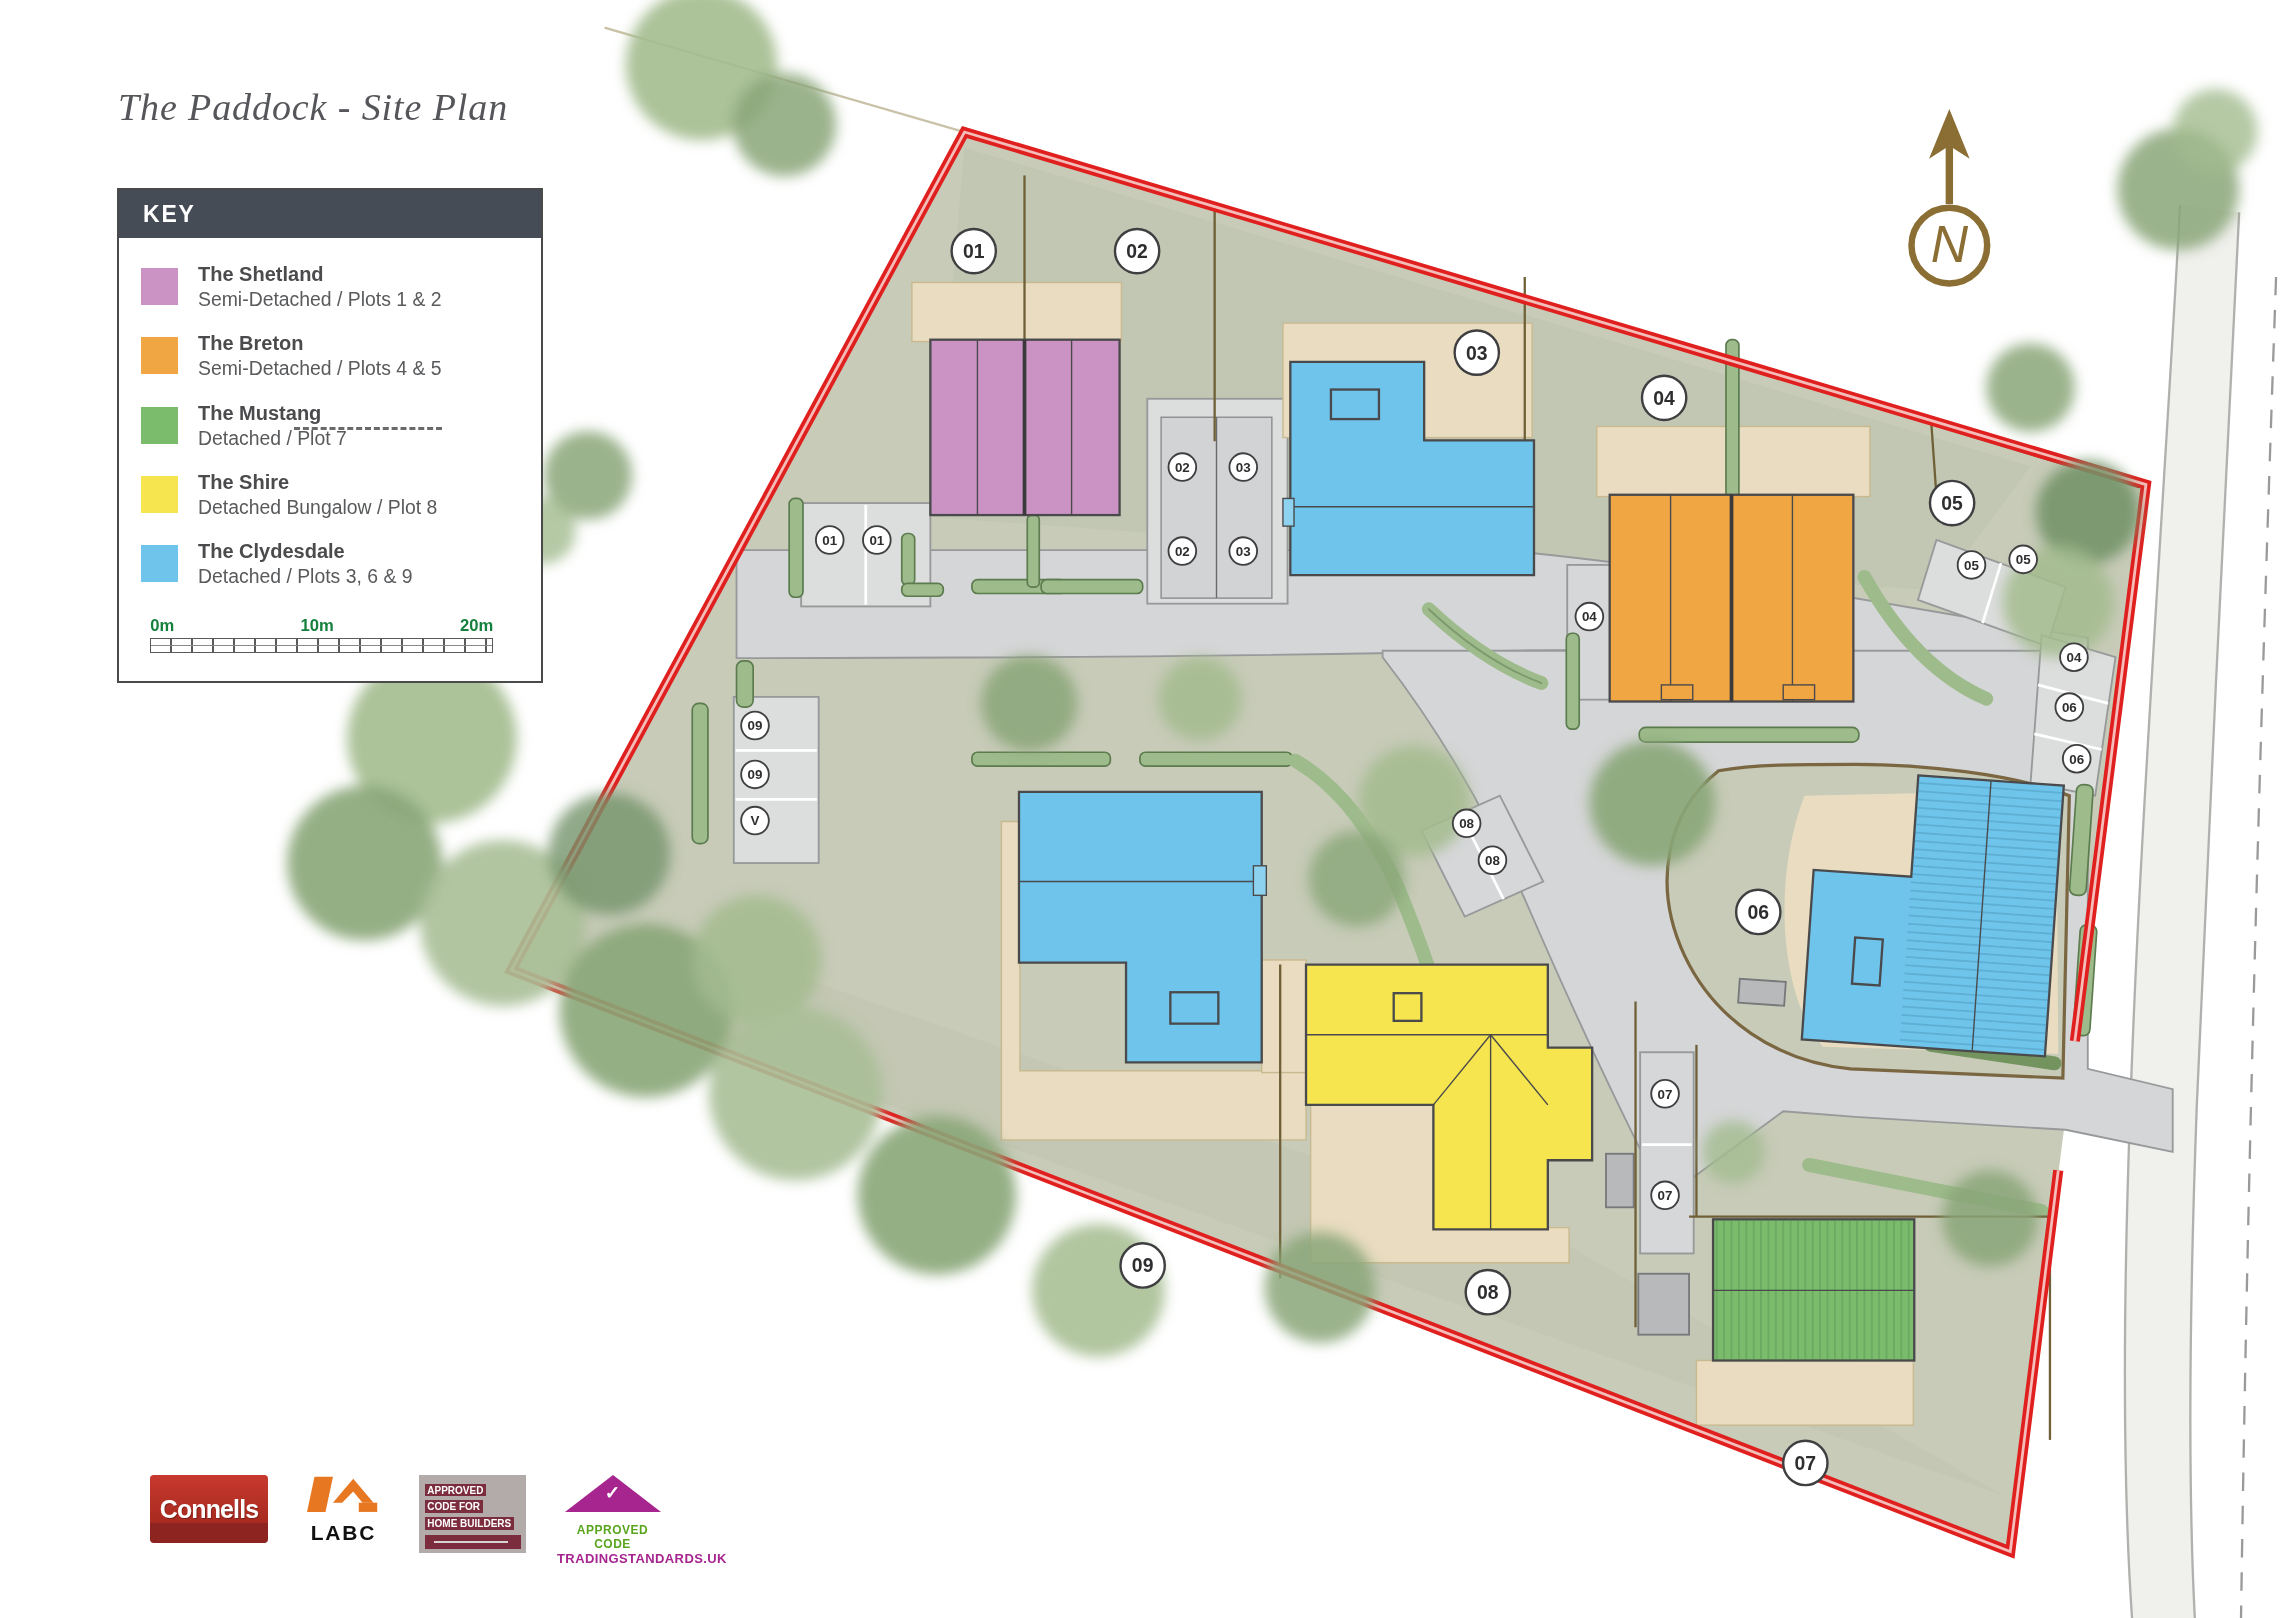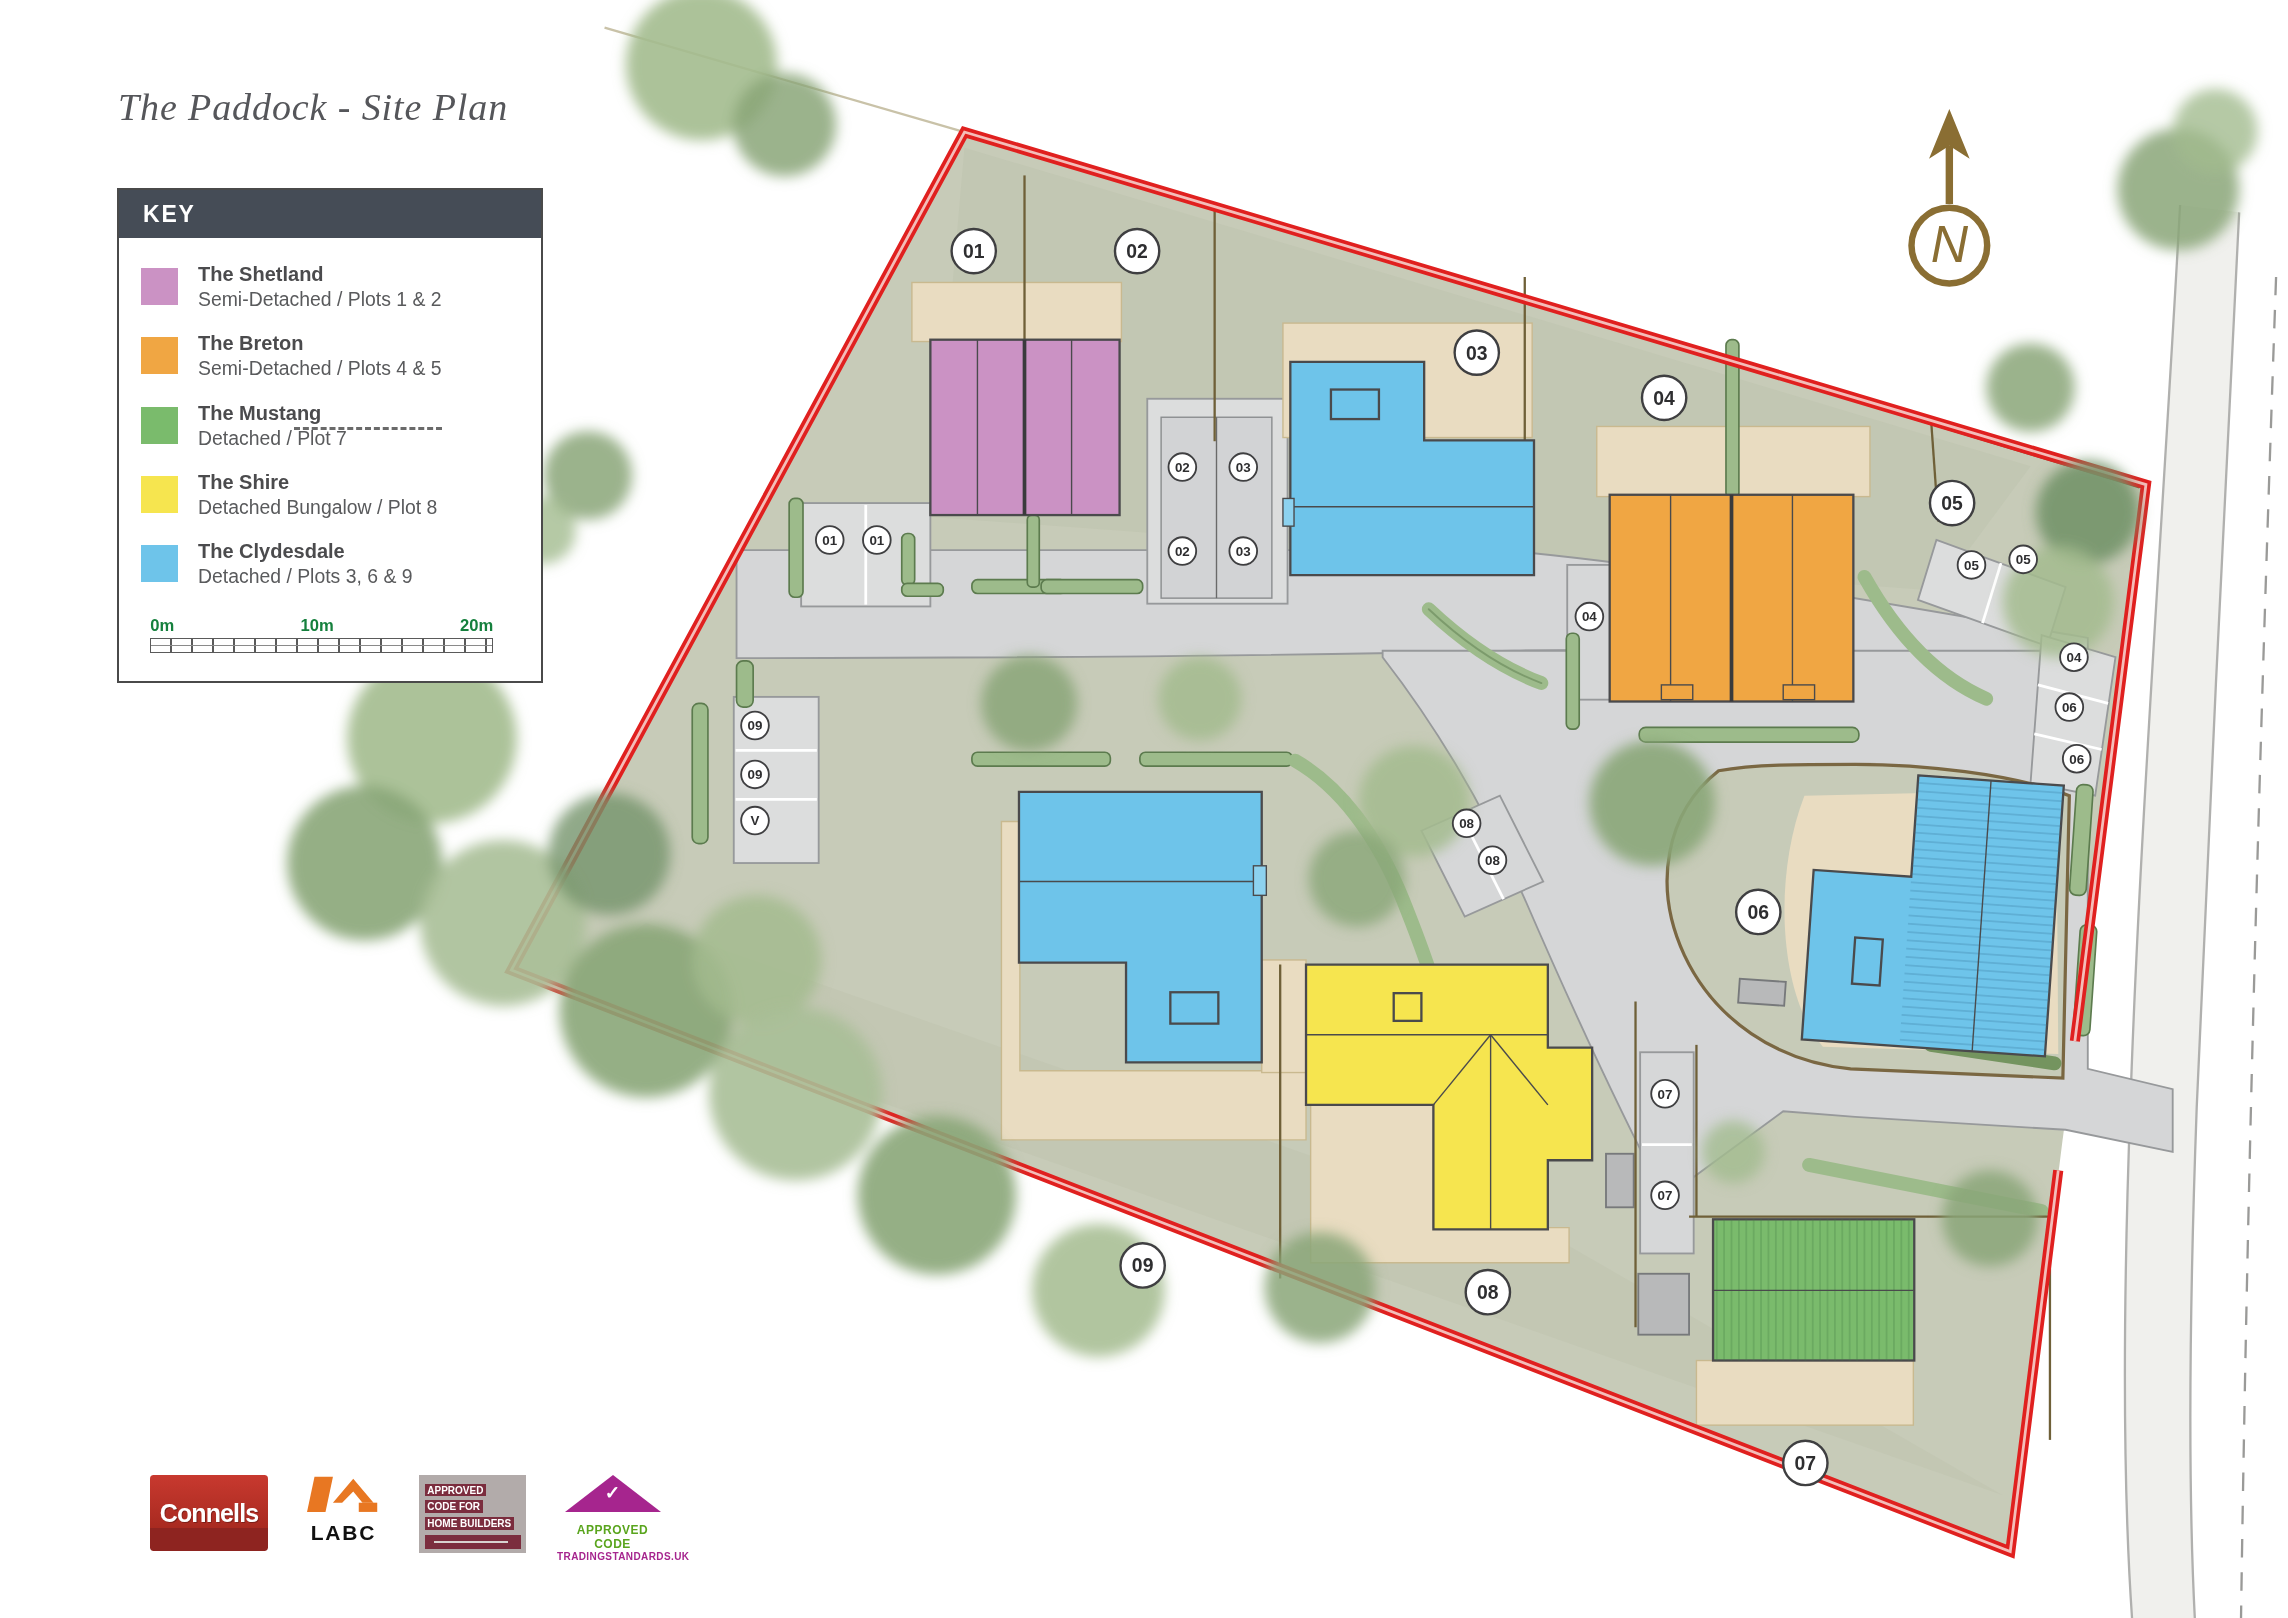--- a/index.html
+++ b/index.html
@@ -21,39 +21,39 @@
   
   .scale{margin:28px 9.2px 11px 9.2px;width:343px;}
   .scalelabels{display:flex;justify-content:space-between;font-size:16.6px;font-weight:bold;
                color:#15803d;margin-bottom:1.8px;text-align:center;}
   .scalebar{position:relative;height:13px;border:1.8px solid #5a5a5a;
             background:repeating-linear-gradient(90deg,#fff 0 19.4px,#5a5a5a 19.4px 21px);}
   .scalebar:before{content:"";position:absolute;left:0;right:0;top:5.5px;height:1.8px;background:#8a8a8a;}
   .scaledash{position:absolute;left:175px;top:237px;width:148px;border-top:3.7px dashed #6a6a6a;}
   
   .logos{position:absolute;left:150px;top:1475px;display:flex;align-items:flex-start;gap:31px;}
-  .lg-connells{width:118px;height:76px;background:linear-gradient(#c8392f,#a82a20 70%,#8e2420 70%);
+  .lg-connells{width:118px;height:68px;background:linear-gradient(#c8392f,#a82a20 70%,#8e2420 70%);
                border-radius:3.7px;display:flex;align-items:center;justify-content:center;}
   .lg-connells span{color:#fff;font-weight:bold;font-size:25px;letter-spacing:-0.9px;
                     text-shadow:0.9px 0.9px 0 #7c1f18;}
   .lg-labc{width:89px;height:74px;position:relative;text-align:center;}
   .lg-labc svg{display:block;margin:0 auto;}
   .lg-labc span{display:block;font-weight:900;font-size:21px;color:#111;letter-spacing:1.8px;margin-top:-1.8px;}
   .lg-ccode{width:107px;height:78px;background:#b2abaa;padding:5.5px 5.5px 0 5.5px;box-sizing:border-box;}
   .lg-ccode .line{display:inline-block;background:#7b2d3e;color:#fff;font-weight:bold;font-size:10px;
                   padding:0.9px 2.8px;margin:0.9px 0;line-height:1.1;}
   .lg-ccode .bar{margin-top:3.7px;height:14.8px;background:#7b2d3e;position:relative;}
   .lg-ccode .bar:before{content:"";position:absolute;left:9.2px;right:13px;top:6.5px;height:1.8px;background:#d8d2d0;}
   .lg-appr{width:111px;height:83px;text-align:center;position:relative;}
   .lg-appr .roof{width:0;height:0;margin:0 auto;border-left:48px solid transparent;
                  border-right:48px solid transparent;border-bottom:37px solid #a6258e;position:relative;}
   .lg-appr .tick{position:absolute;top:7.4px;left:50%;transform:translateX(-50%);color:#fff;
                  font-size:18.5px;font-weight:bold;z-index:2;}
   .lg-appr .g{display:block;color:#5aa51e;font-weight:900;font-size:12px;margin-top:11px;letter-spacing:0.5px;}
-  .lg-appr .p{display:block;color:#a6258e;font-weight:bold;font-size:10px;letter-spacing:0.4px;}
+  .lg-appr .p{display:block;color:#a6258e;font-weight:bold;font-size:13px;letter-spacing:0.4px;}
   svg text{font-family:"Liberation Sans",sans-serif;}
 </style>
 </head>
 <body>
 
 <div id="canvas">
 
   <svg width="2289" height="1619" viewBox="0 0 2480 1754" style="position:absolute;left:0;top:0">
     <defs>
       <filter id="blur5" x="-40%" y="-40%" width="180%" height="180%">

